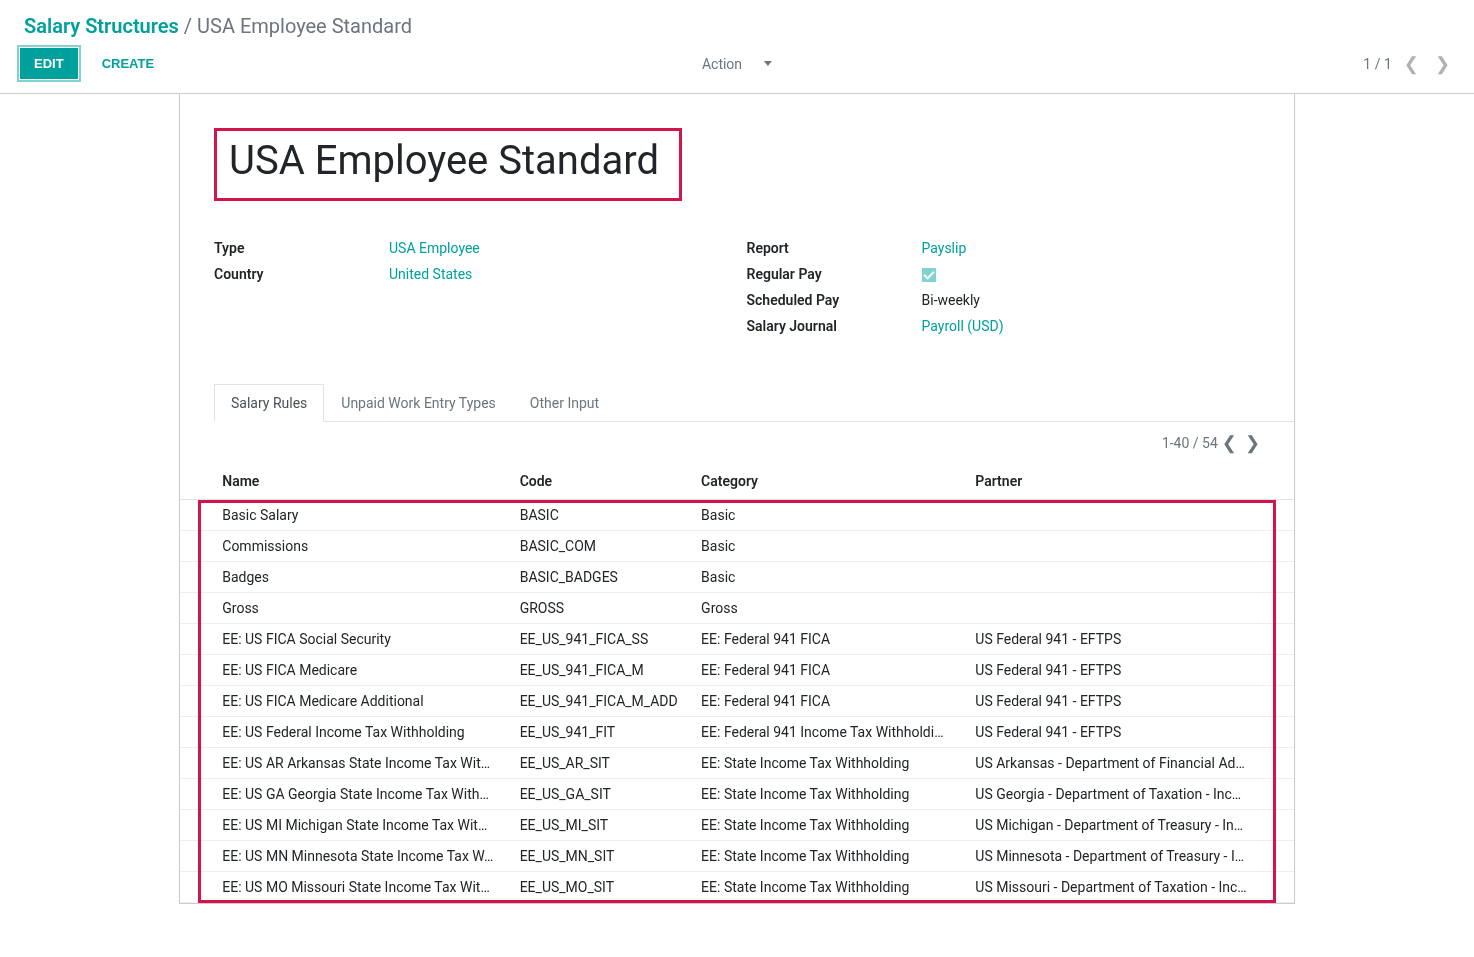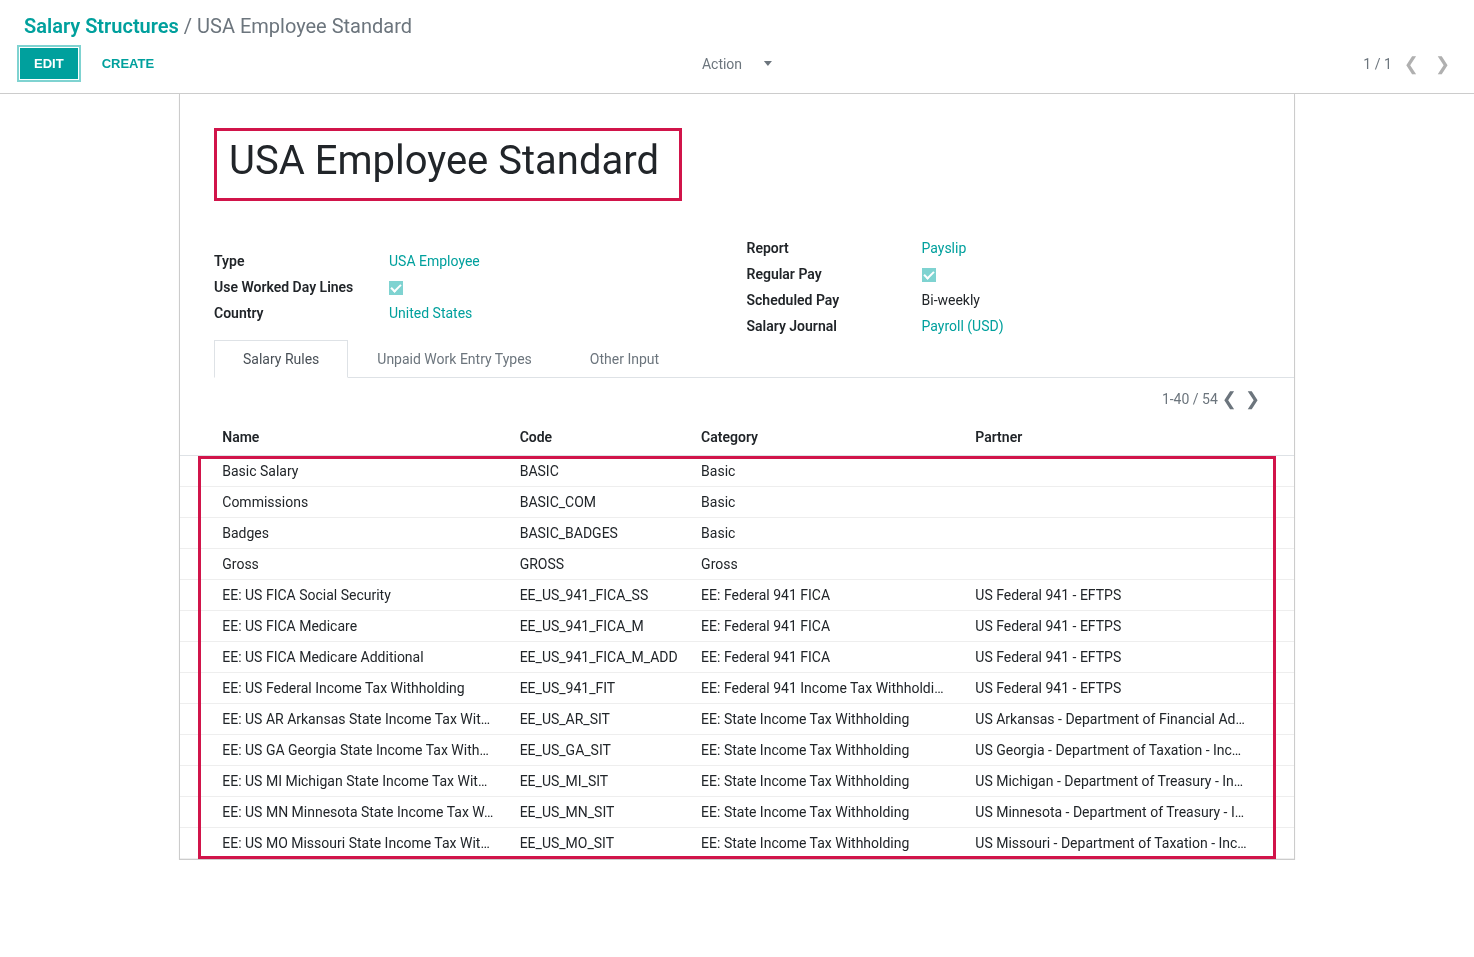--- a/index.html
+++ b/index.html
@@ -106,21 +106,21 @@
   .title-box h1 {
     margin: 0;
     font-size: 40px;
     font-weight: 400;
     color: #212529;
   }
   .fields-grid {
     display: flex;
     gap: 19px;
     margin-top: 6px;
-    align-items: center;
+    margin-bottom: 44px;
   }
   .fields-col { flex: 1; }
   .field-row {
     display: flex;
     padding: 5px 0;
     font-size: 14px;
   }
   .field-label {
     width: 175px;
     font-weight: 600;
@@ -143,21 +143,21 @@
     border: solid #fff;
     border-width: 0 2px 2px 0;
     transform: rotate(45deg);
   }
   .tabs {
     border-bottom: 1px solid #dee2e6;
     margin: 0 0 0 34px;
   }
   .tab {
     display: inline-block;
-    padding: 10px 28px;
+    padding: 10px 16px;
     border: 1px solid transparent;
     color: #6c757d;
     cursor: pointer;
     font-size: 14px;
     position: relative;
     bottom: -1px;
   }
   .tab.active {
     border: 1px solid #dee2e6;
     border-bottom: 1px solid #fff;
@@ -238,24 +238,20 @@
     <div class="sheet-inner">
       <div class="title-box">
         <h1>USA Employee Standard</h1>
       </div>
 
       <div class="fields-grid">
         <div class="fields-col" id="fields-left">
             <div class="field-row">
               <div class="field-label">Type</div>
               <div class="field-value"><a href="#">USA Employee</a></div>
-            </div>
-            <div class="field-row">
-              <div class="field-label">Use Worked Day Lines</div>
-              <div class="field-value"><span class="checkbox"></span></div>
             </div>
             <div class="field-row">
               <div class="field-label">Country</div>
               <div class="field-value"><a href="#">United States</a></div>
             </div>
           </div>
         <div class="fields-col" id="fields-right">
             <div class="field-row">
               <div class="field-label">Report</div>
               <div class="field-value"><a href="#">Payslip</a></div>

